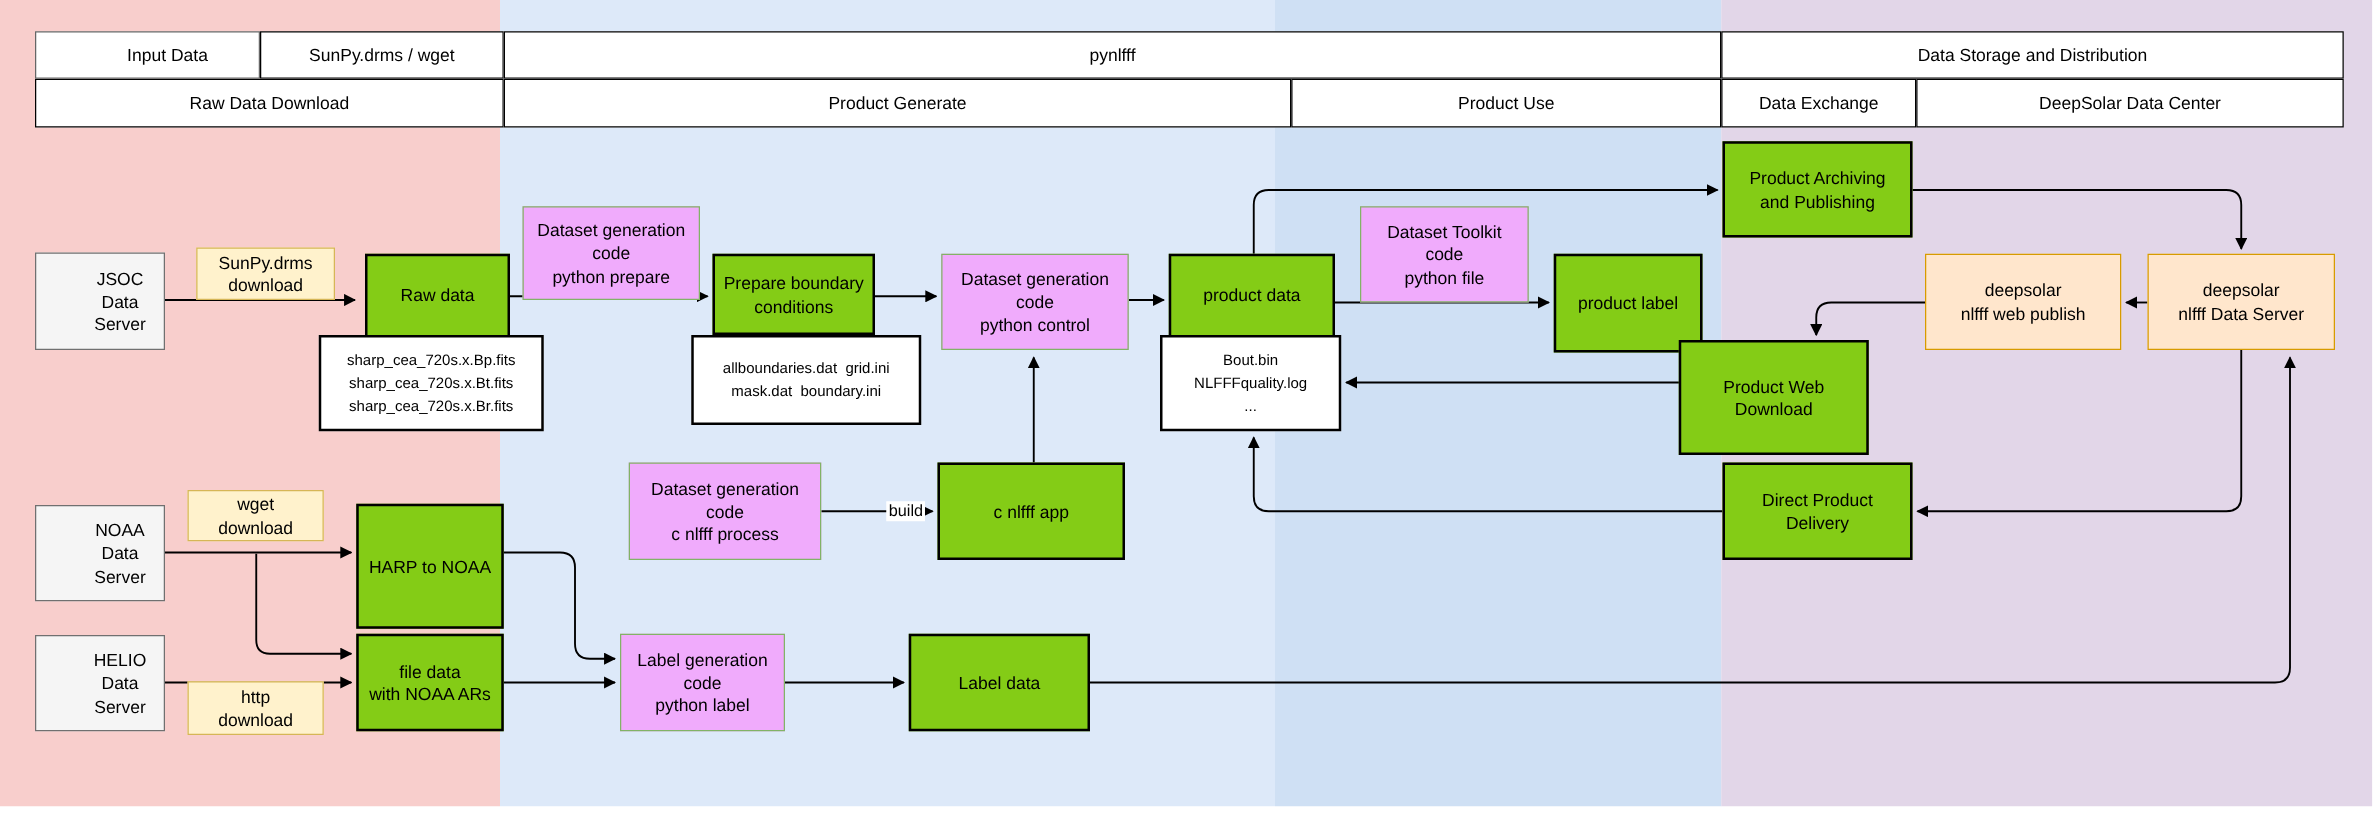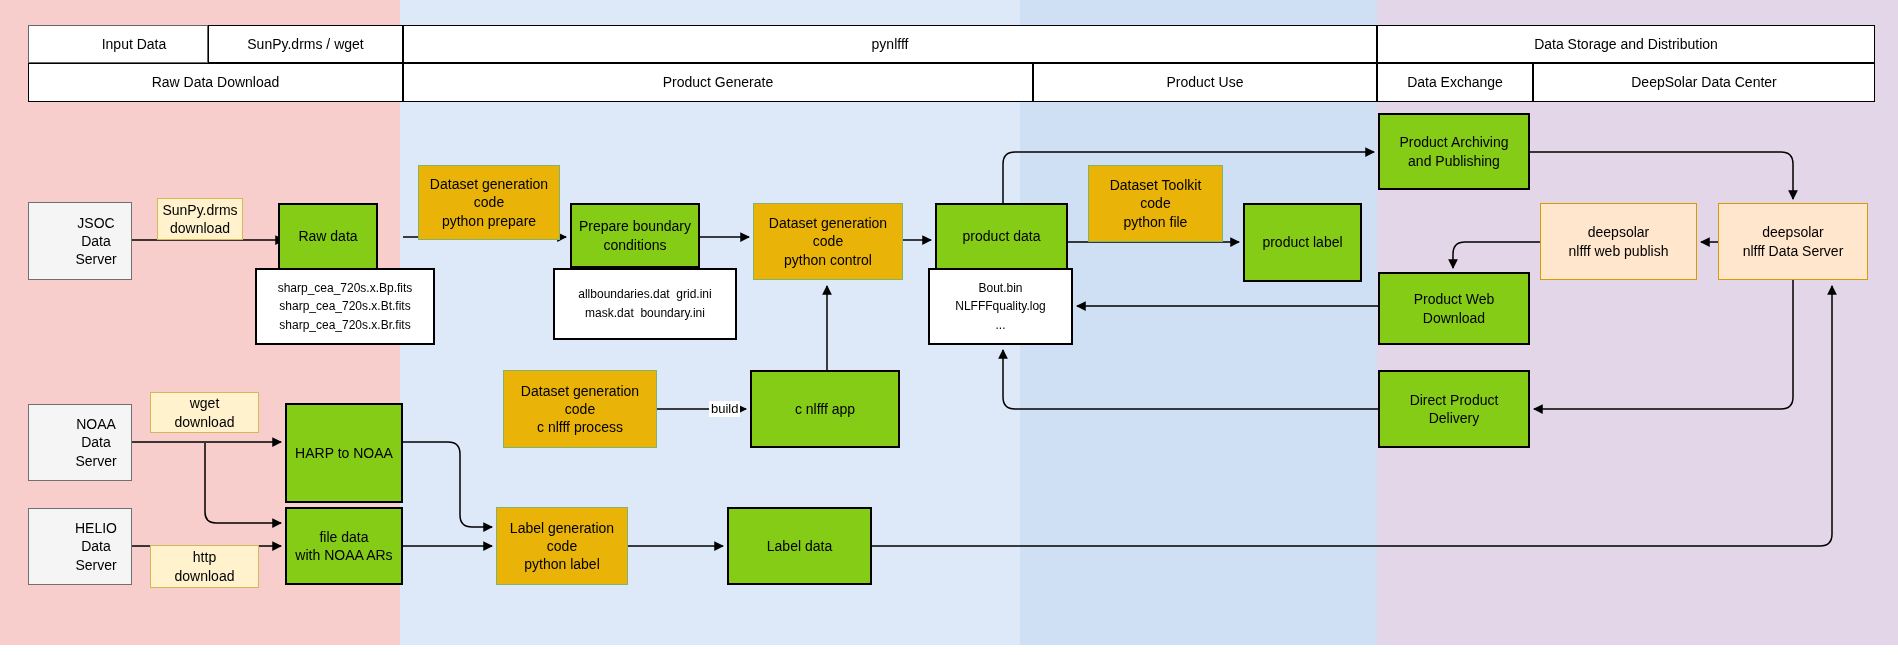--- a/index.html
+++ b/index.html
@@ -15,21 +15,21 @@
   svg.arrows{position:absolute;left:0;top:0;z-index:1;}
   .node{
     position:absolute;z-index:2;box-sizing:border-box;
     display:flex;align-items:center;justify-content:center;
     text-align:center;white-space:pre-wrap;font-size:14px;line-height:1.3;
   }
   .white{background:#84cc16;border:2px solid #000000;}
   .files{background:#ffffff;border:2px solid #000000;font-size:12px;line-height:1.55;}
   .gray{background:#f5f5f5;border:1.5px solid #707070;padding-left:32px;}
   .yellow{background:#fff2cc;border:1.5px solid #d6b656;}
-  .green{background:#eab308;border:1.5px solid #82b366;}
+  .green{background:#f0abfc;border:1.5px solid #82b366;}
   .orange{background:#ffe6cc;border:1.5px solid #d79b00;}
   .hdr{background:#ffffff;border:1.5px solid #000000;}
   .hdr.gray{border:1.5px solid #666666;}
   .edge-label{
     position:absolute;z-index:3;background:#ffffff;
     font-size:13px;padding:0 2px;line-height:1.2;margin-left:31px;
   }
 </style>
 </head>
 <body>
@@ -78,23 +78,23 @@
   <div class="node hdr" style="left:1377px;top:25px;width:498px;height:38px">Data Storage and Distribution</div>
 
   <div class="node hdr" style="left:28px;top:63px;width:375px;height:39px">Raw Data Download</div>
   <div class="node hdr" style="left:403px;top:63px;width:630px;height:39px">Product Generate</div>
   <div class="node hdr" style="left:1033px;top:63px;width:344px;height:39px">Product Use</div>
   <div class="node hdr" style="left:1377px;top:63px;width:156px;height:39px">Data Exchange</div>
   <div class="node hdr orange" style="left:1533px;top:63px;width:342px;height:39px">DeepSolar Data Center</div>
 
   <div class="node gray" style="left:28px;top:202px;width:104px;height:78px">JSOC
 Data Server</div>
-  <div class="node yellow" style="left:157px;top:198px;width:86px;height:42px">SunPy.drms
+  <div class="node yellow" style="left:157px;top:198px;width:111px;height:42px">SunPy.drms
 download</div>
-  <div class="node white" style="left:278px;top:203px;width:100px;height:67px">Raw data</div>
+  <div class="node white" style="left:292px;top:203px;width:116px;height:67px">Raw data</div>
   <div class="node files" style="left:255px;top:268px;width:180px;height:77px">sharp_cea_720s.x.Bp.fits
 sharp_cea_720s.x.Bt.fits
 sharp_cea_720s.x.Br.fits</div>
   <div class="node green" style="left:418px;top:165px;width:142px;height:75px">Dataset generation
 code
 python prepare</div>
   <div class="node white" style="left:570px;top:203px;width:130px;height:65px">Prepare boundary
 conditions</div>
   <div class="node files" style="left:553px;top:268px;width:184px;height:72px">allboundaries.dat  grid.ini
 mask.dat  boundary.ini</div>
@@ -115,21 +115,21 @@
 c nlfff process</div>
   <div class="node white" style="left:750px;top:370px;width:150px;height:78px">c nlfff app</div>
   <div class="edge-label" style="left:678px;top:401px">build</div>
 
   <div class="node white" style="left:1378px;top:113px;width:152px;height:77px">Product Archiving
 and Publishing</div>
   <div class="node orange" style="left:1540px;top:203px;width:157px;height:77px">deepsolar
 nlfff web publish</div>
   <div class="node orange" style="left:1718px;top:203px;width:150px;height:77px">deepsolar
 nlfff Data Server</div>
-  <div class="node white" style="left:1378px;top:272px;width:152px;height:73px">Product Web
+  <div class="node white" style="left:1343px;top:272px;width:152px;height:92px">Product Web
 Download</div>
   <div class="node white" style="left:1378px;top:370px;width:152px;height:78px">Direct Product
 Delivery</div>
 
   <div class="node gray" style="left:28px;top:404px;width:104px;height:77px">NOAA
 Data Server</div>
   <div class="node yellow" style="left:150px;top:392px;width:109px;height:41px">wget
 download</div>
   <div class="node white" style="left:285px;top:403px;width:118px;height:100px">HARP to NOAA</div>
   <div class="node gray" style="left:28px;top:508px;width:104px;height:77px">HELIO

